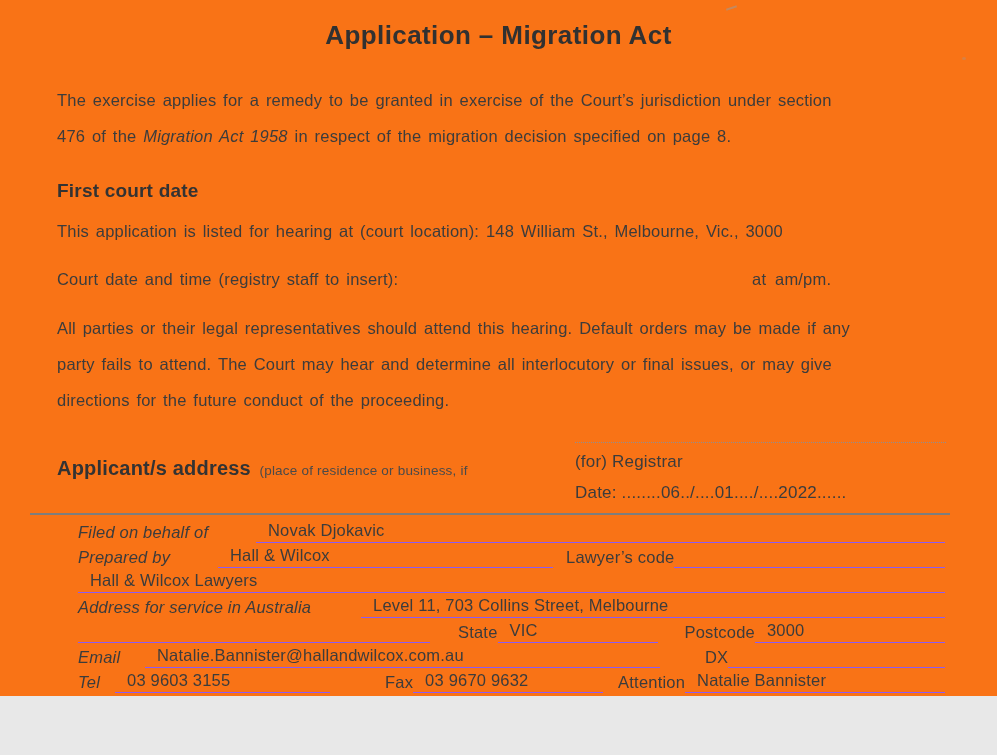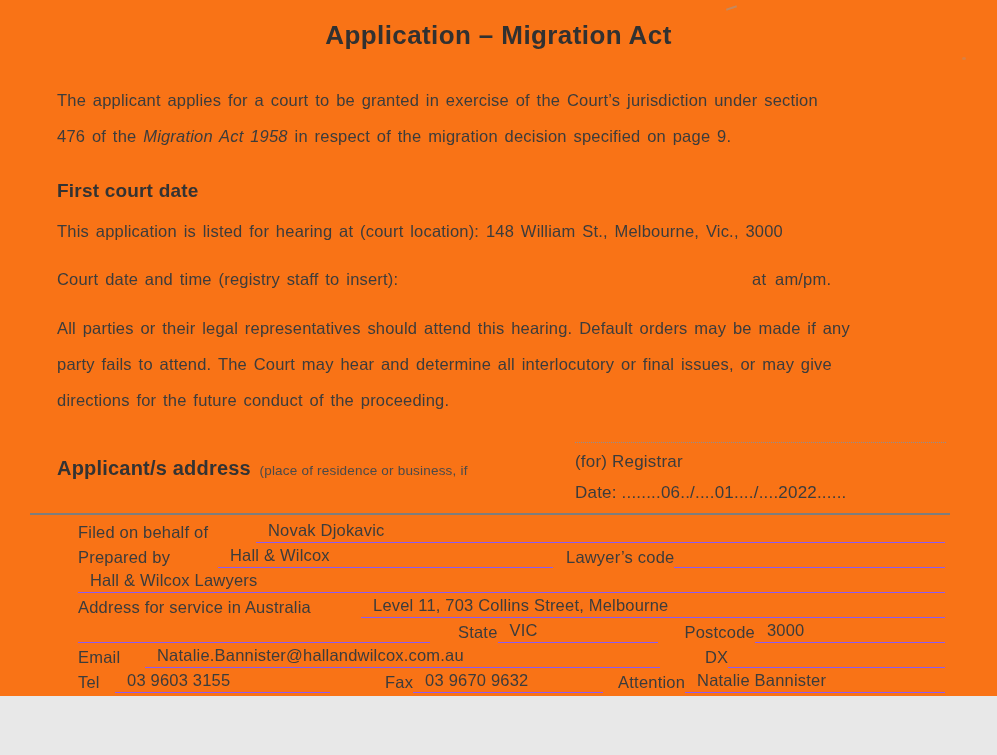--- a/index.html
+++ b/index.html
@@ -42,21 +42,21 @@
   .form-table {
     position:absolute; top:513px; left:30px; width:920px;
     border-top:2px solid #7e7e7e; padding-top:3px;
     box-sizing:border-box;
   }
   .trow {
     display:flex; align-items:flex-end;
     height:25px; padding-left:48px; padding-right:5px;
     font-size:16.5px; box-sizing:border-box;
   }
-  .lbl { flex:0 0 auto; white-space:nowrap; padding-bottom:1px; }
+  .lbl { flex:0 0 auto; white-space:nowrap; padding-bottom:1px;font-style:italic; }
   .val {
     border-bottom:1px solid #8b5cf6; white-space:nowrap; overflow:hidden;
     padding:0 6px 2px 12px; box-sizing:border-box;
   }
   .fill { flex:1 1 auto; }
   .w178{width:178px}.w140{width:140px}.w182{width:182px}.w283{width:283px}
   .w67{width:67px}.w37{width:37px}
   .vw335{flex:0 0 335px}.vw352{flex:0 0 352px}.vw160{flex:0 0 160px}
   .vw515{flex:0 0 515px}.vw215{flex:0 0 215px}.vw190{flex:0 0 190px}
   .ml13{margin-left:13px}.ml28{margin-left:28px}.ml27{margin-left:27px}
@@ -71,22 +71,22 @@
 <div class="page">
 
   <div class="artifact dash"></div>
   <div class="artifact speck"></div>
 
   <div class="title">Application – Migration Act</div>
 
   <div class="content">
 
     <div class="intro">
-      <div class="body-line">The applicant applies for a court to be granted in exercise of the Court’s jurisdiction under section</div>
-      <div class="body-line"><span>476 of the </span><span class="em-italic">Migration Act 1958</span><span> in respect of the migration decision specified on page 9.</span></div>
+      <div class="body-line">The exercise applies for a remedy to be granted in exercise of the Court’s jurisdiction under section</div>
+      <div class="body-line"><span>476 of the </span><span class="em-italic">Migration Act 1958</span><span> in respect of the migration decision specified on page 8.</span></div>
     </div>
 
     <div class="section-heading">First court date</div>
 
     <div class="body-line hearing-line"><span>This application is listed for hearing at (court location):</span> <span>148 William St., Melbourne, Vic., 3000</span></div>
 
     <div class="body-line courtdate-line">
       <span>Court date and time (registry staff to insert):</span>
       <span class="at-label">at</span>
       <span class="ampm-label">am/pm.</span>

